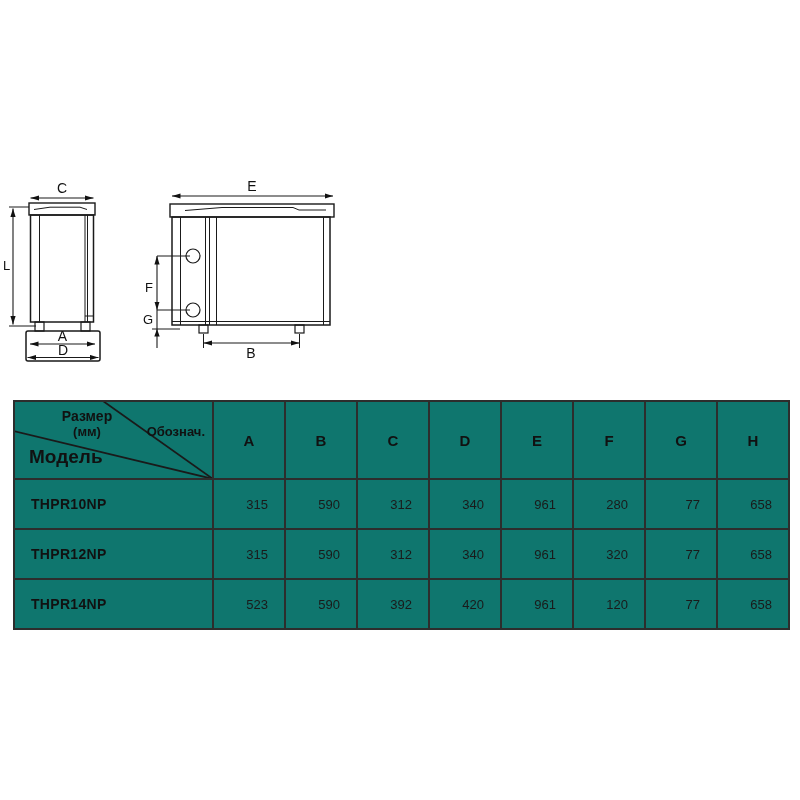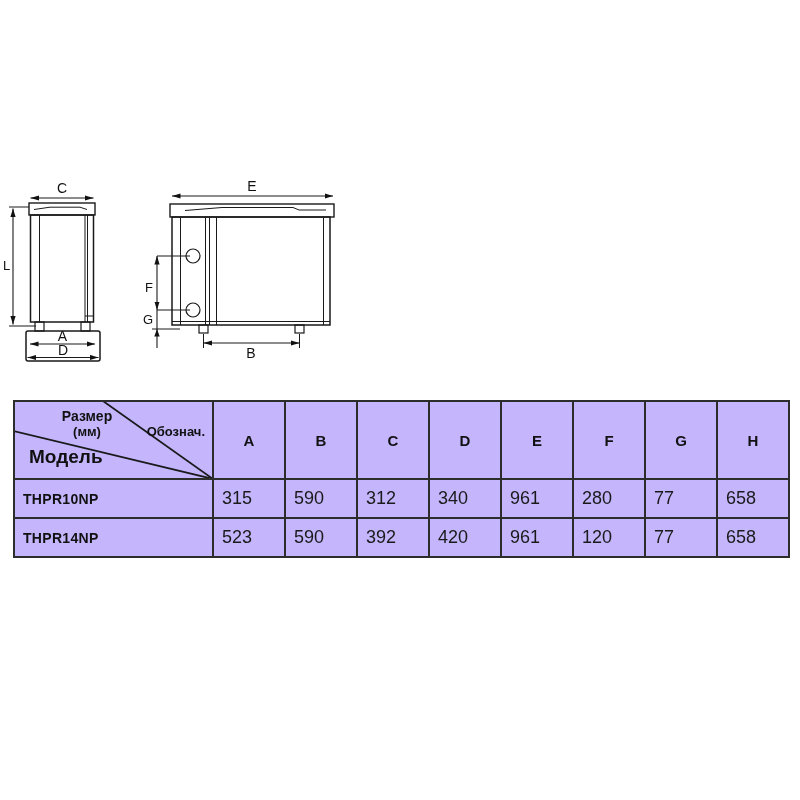--- a/index.html
+++ b/index.html
@@ -8,26 +8,26 @@
     font-family:"Liberation Sans",sans-serif;color:#1a1a1a;
   }
   .canvas{position:relative;width:800px;height:800px;background:#fff;overflow:hidden;}
   svg.drawing{position:absolute;left:0;top:0;}
   svg.drawing text{font-family:"Liberation Sans",sans-serif;fill:#111;}
   .dim-letter{font-size:14px;}
   .dim-letter-sm{font-size:13px;}
 
   .dims-table{position:absolute;left:13px;top:400px;width:775px;}
   table.spec{border-collapse:collapse;table-layout:fixed;width:775px;}
-  table.spec th,table.spec td{border:2px solid #2d2d2d;background:#c4b5fd;padding:8px;}
+  table.spec th,table.spec td{border:2px solid #2d2d2d;background:#0f766e;padding:16px;}
   tr.head-row{height:78px;}
   tr.data-row{height:39px;}
   th.col-head{font-size:15px;font-weight:bold;text-align:center;color:#111;}
   td.model-cell{font-size:14px;font-weight:bold;text-align:left;padding-left:12px;letter-spacing:.3px;color:#111;}
-  td.val-cell{font-size:18px;font-weight:normal;text-align:left;color:#1a1a1a;}
+  td.val-cell{font-size:13px;font-weight:normal;text-align:right;color:#1a1a1a;}
 
   .corner-cell{position:relative;padding:0;overflow:hidden;}
   .corner-cell svg{position:absolute;left:0;top:0;width:100%;height:100%;}
   .corner-label{position:absolute;white-space:nowrap;color:#111;}
   .lbl-size{left:30px;top:7px;width:84px;text-align:center;font-size:14px;line-height:15px;}
   .lbl-size .unit{font-size:13px;}
   .lbl-designation{right:7px;top:22px;font-size:13px;}
   .lbl-model{left:14px;bottom:10px;font-size:19px;}
 </style>
 </head>
@@ -189,20 +189,31 @@
           <td class="val-cell">315</td>
           <td class="val-cell">590</td>
           <td class="val-cell">312</td>
           <td class="val-cell">340</td>
           <td class="val-cell">961</td>
           <td class="val-cell">280</td>
           <td class="val-cell">77</td>
           <td class="val-cell">658</td>
         </tr>
 
+        <tr class="data-row">
+          <td class="model-cell">THPR12NP</td>
+          <td class="val-cell">315</td>
+          <td class="val-cell">590</td>
+          <td class="val-cell">312</td>
+          <td class="val-cell">340</td>
+          <td class="val-cell">961</td>
+          <td class="val-cell">320</td>
+          <td class="val-cell">77</td>
+          <td class="val-cell">658</td>
+        </tr>
 
         <tr class="data-row">
           <td class="model-cell">THPR14NP</td>
           <td class="val-cell">523</td>
           <td class="val-cell">590</td>
           <td class="val-cell">392</td>
           <td class="val-cell">420</td>
           <td class="val-cell">961</td>
           <td class="val-cell">120</td>
           <td class="val-cell">77</td>

